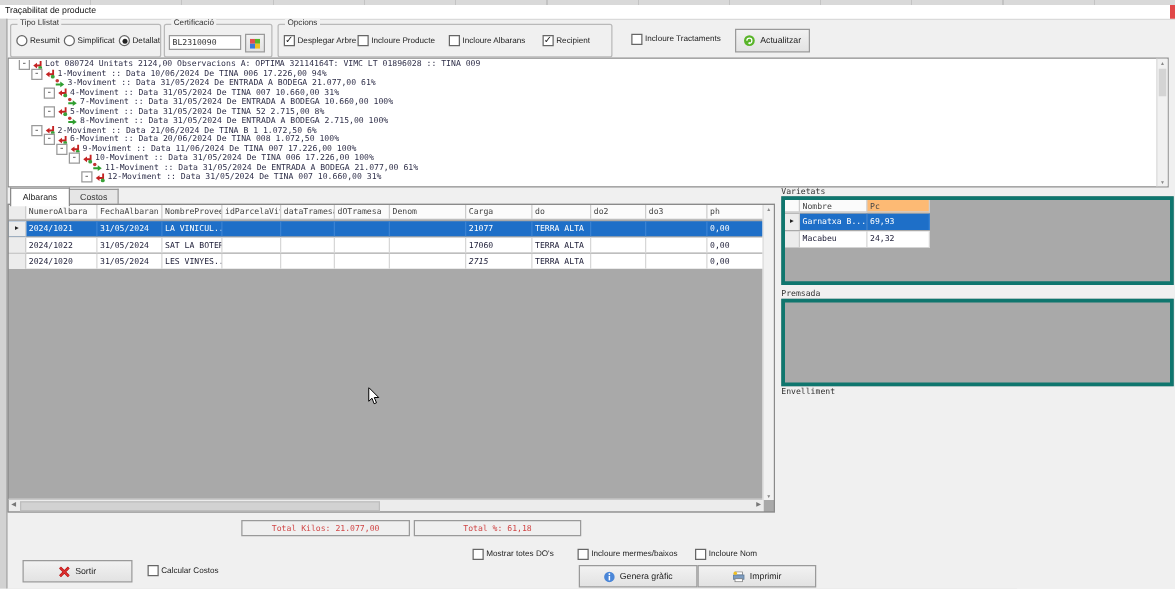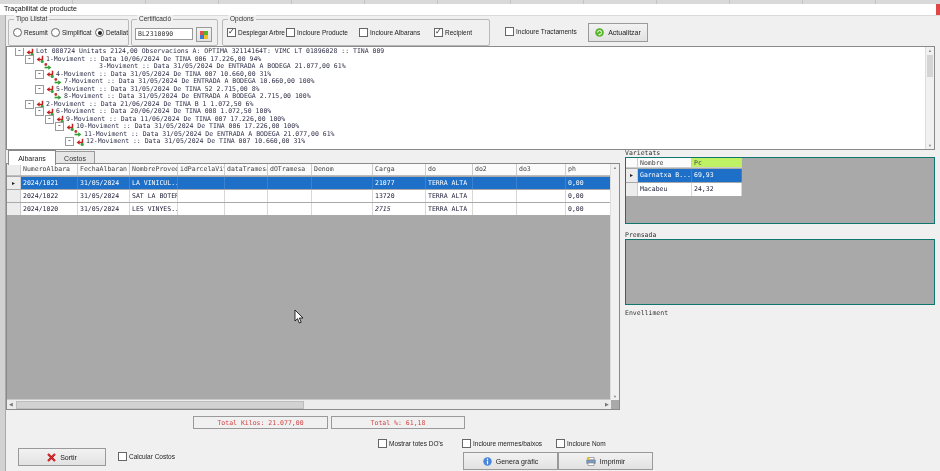--- a/index.html
+++ b/index.html
@@ -64,21 +64,21 @@
      padding-left:2px;overflow:hidden;white-space:nowrap;line-height:12px;flex:0 0 auto;box-sizing:border-box;}
   .g-row.sel{background:#1e6fc8;}
   .g-row.sel .g-cell{color:#fff;border-right-color:#3a82d2;}
   .hsb{position:absolute;left:0;bottom:0;height:9px;background:#ececec;border-top:1px solid #c9c9c9;}
   .hsb .thumb{position:absolute;left:9px;top:1px;height:6px;background:#d2d2d2;border:1px solid #bdbdbd;}
   .hsb .lt,.hsb .rt{position:absolute;top:0;width:8px;height:8px;font-size:5px;color:#777;text-align:center;line-height:8px;}
   .hsb .lt{left:0;} .hsb .rt{right:0;}
 
   
   .side-label{position:absolute;font-family:"DejaVu Sans Mono",monospace;font-size:6.5px;color:#333;white-space:nowrap;}
-  .side-panel{position:absolute;background:#a9a9a9;border:1px solid #0f766e;}
+  .side-panel{position:absolute;background:#a9a9a9;border:3px solid #0f766e;}
 
   
   .total-box{position:absolute;height:11px;border:1px solid #9a9a9a;background:#f0f0f0;
      display:flex;align-items:center;justify-content:center;font-family:"DejaVu Sans Mono",monospace;
      font-size:6.5px;color:#d04545;white-space:nowrap;}
 
   .cursor{left:294px;top:310px;z-index:9;}
 </style>
 </head>
 <body>
@@ -172,21 +172,21 @@
         </div>
         <div class="tree-row" style="padding-left: 18px;">
           <span class="expand-box">-</span>
           <span class="tree-icon"><svg width="8" height="8" viewBox="0 0 8 8">
               <path d="M6.5 0.8 V4.4 H3" stroke="#c42222" stroke-width="1.5" fill="none"></path>
               <path d="M3.6 2.1 L0.6 4.4 L3.6 6.7 Z" fill="#c42222"></path>
               <circle cx="6.2" cy="6.4" r="1.6" fill="#3aa23a"></circle>
             </svg></span>
           <span class="tree-label">1-Moviment :: Data 10/06/2024 De  TINA 006 17.226,00 94%</span>
         </div>
-        <div class="tree-row" style="padding-left: 37px; gap: 45px;">
+        <div class="tree-row" style="padding-left: 37px;">
           <span class="tree-icon"><svg width="8" height="8" viewBox="0 0 8 8">
               <path d="M0.6 4.5 H4.6" stroke="#2f9e2f" stroke-width="1.6"></path>
               <path d="M4.2 2.2 L7.4 4.5 L4.2 6.8 Z" fill="#2f9e2f"></path>
               <circle cx="1.8" cy="1.5" r="1.4" fill="#c43333"></circle>
             </svg></span>
           <span class="tree-label">3-Moviment :: Data 31/05/2024 De  ENTRADA A BODEGA 21.077,00 61%</span>
         </div>
         <div class="tree-row" style="padding-left: 28px;">
           <span class="expand-box">-</span>
           <span class="tree-icon"><svg width="8" height="8" viewBox="0 0 8 8">
@@ -319,21 +319,21 @@
         </div>
         <div class="g-row">
           <span class="g-marker" style="width: 14px;"></span>
           <span class="g-cell" style="width: 57px;">2024/1022</span>
           <span class="g-cell" style="width: 52px;">31/05/2024</span>
           <span class="g-cell" style="width: 48px;">SAT LA BOTERA</span>
           <span class="g-cell" style="width: 47px;"></span>
           <span class="g-cell" style="width: 43px;"></span>
           <span class="g-cell" style="width: 44px;"></span>
           <span class="g-cell" style="width: 61px;"></span>
-          <span class="g-cell" style="width: 53px;">13720</span>
+          <span class="g-cell" style="width: 53px;">17060</span>
           <span class="g-cell" style="width: 47px;">TERRA ALTA</span>
           <span class="g-cell" style="width: 44px;"></span>
           <span class="g-cell" style="width: 49px;"></span>
           <span class="g-cell" style="width: 47px;">0,00</span>
         </div>
         <div class="g-row">
           <span class="g-marker" style="width: 14px;"></span>
           <span class="g-cell" style="width: 57px;">2024/1020</span>
           <span class="g-cell" style="width: 52px;">31/05/2024</span>
           <span class="g-cell" style="width: 48px;">LES VINYES...</span>
@@ -358,21 +358,21 @@
       <span class="dn">▼</span>
     </div>
   </div>
 
   <span class="side-label" style="left:625px;top:149px;">Varietats</span>
   <div class="side-panel" style="left:625px;top:157px;width:308px;height:65px;">
     <div id="var-inner">
         <div class="g-head" style="height: 10px; background: transparent; border: none;">
           <span class="g-marker" style="width: 12px; background: rgb(251, 251, 251); border-bottom: 1px solid rgb(205, 205, 205);"></span>
           <span class="g-hcell" style="width: 54px; line-height: 10px; background: rgb(251, 251, 251); border-bottom: 1px solid rgb(205, 205, 205);">Nombre</span>
-          <span class="g-hcell" style="width: 50px; line-height: 10px; background: #bef264; border-bottom: 1px solid rgb(205, 205, 205);">Pc</span>
+          <span class="g-hcell" style="width: 50px; line-height: 10px; background: #fdba74; border-bottom: 1px solid rgb(205, 205, 205);">Pc</span>
         </div>
         <div class="g-row sel" style="height: 13px; background: transparent; width: 117px;">
           <span class="g-marker" style="width: 12px; background: rgb(236, 236, 236); line-height: 13px;">▸</span>
           <span class="g-cell" style="width: 54px; line-height: 13px; background: rgb(30, 111, 200);">Garnatxa B...</span>
           <span class="g-cell" style="width: 50px; line-height: 13px; background: rgb(30, 111, 200);">69,93</span>
         </div>
         <div class="g-row" style="height: 13px; background: transparent; width: 117px;">
           <span class="g-marker" style="width: 12px; background: rgb(236, 236, 236); line-height: 13px;"></span>
           <span class="g-cell" style="width: 54px; line-height: 13px; background: rgb(255, 255, 255);">Macabeu</span>
           <span class="g-cell" style="width: 50px; line-height: 13px; background: rgb(255, 255, 255);">24,32</span>

